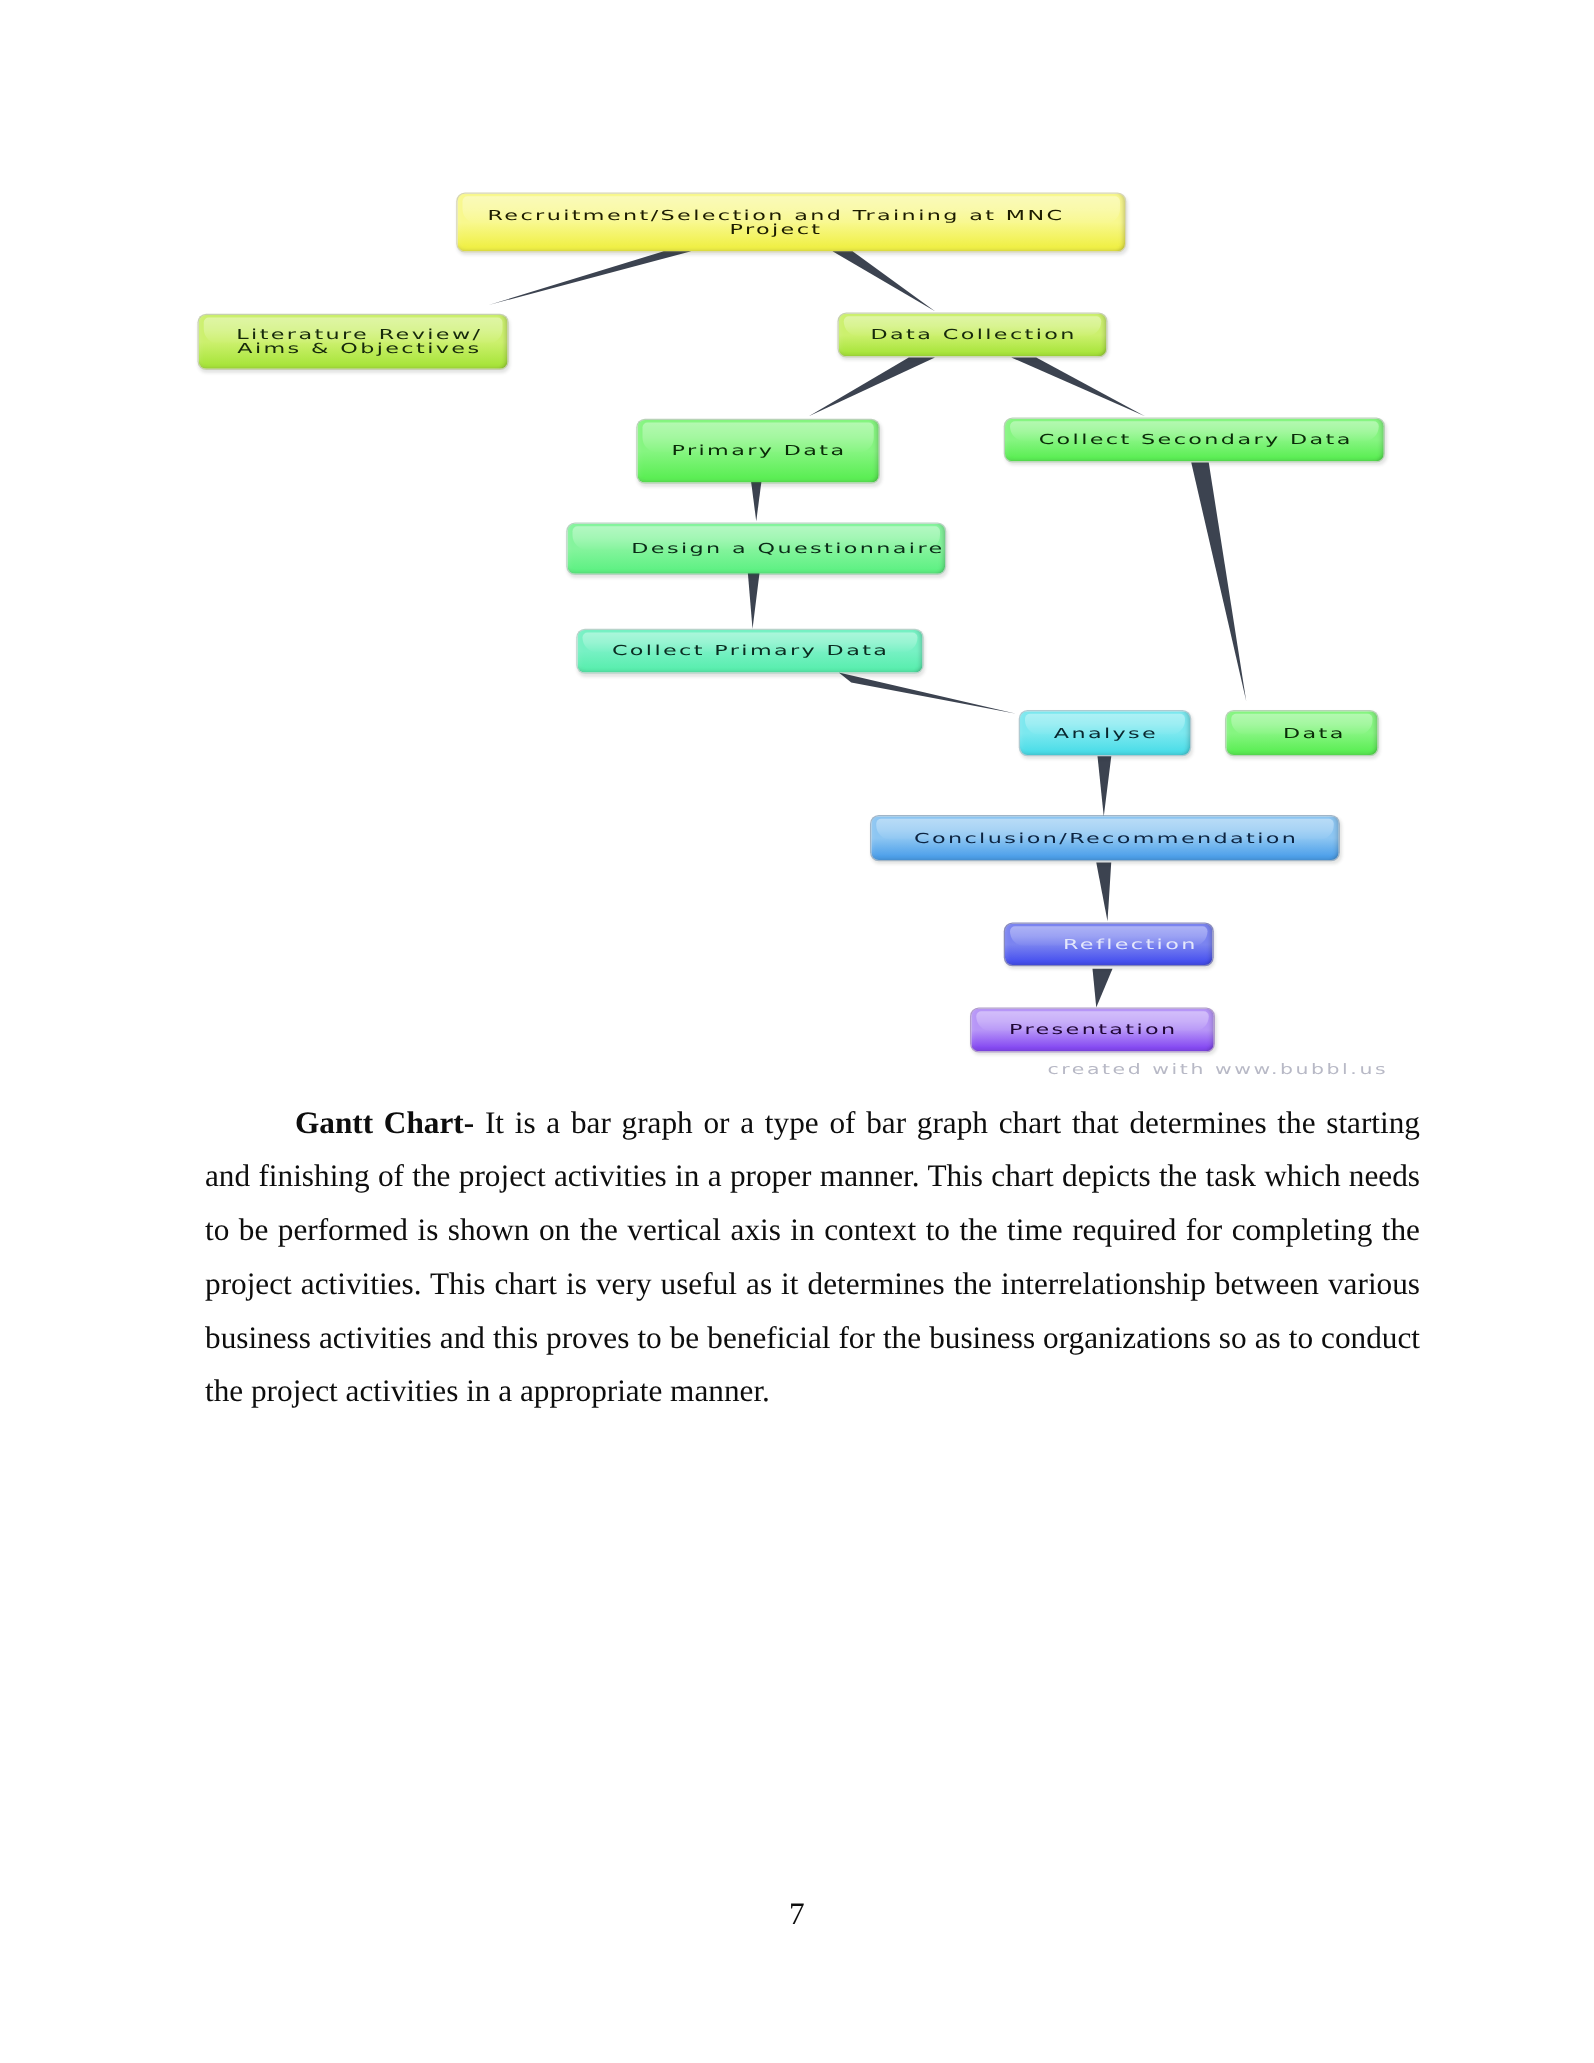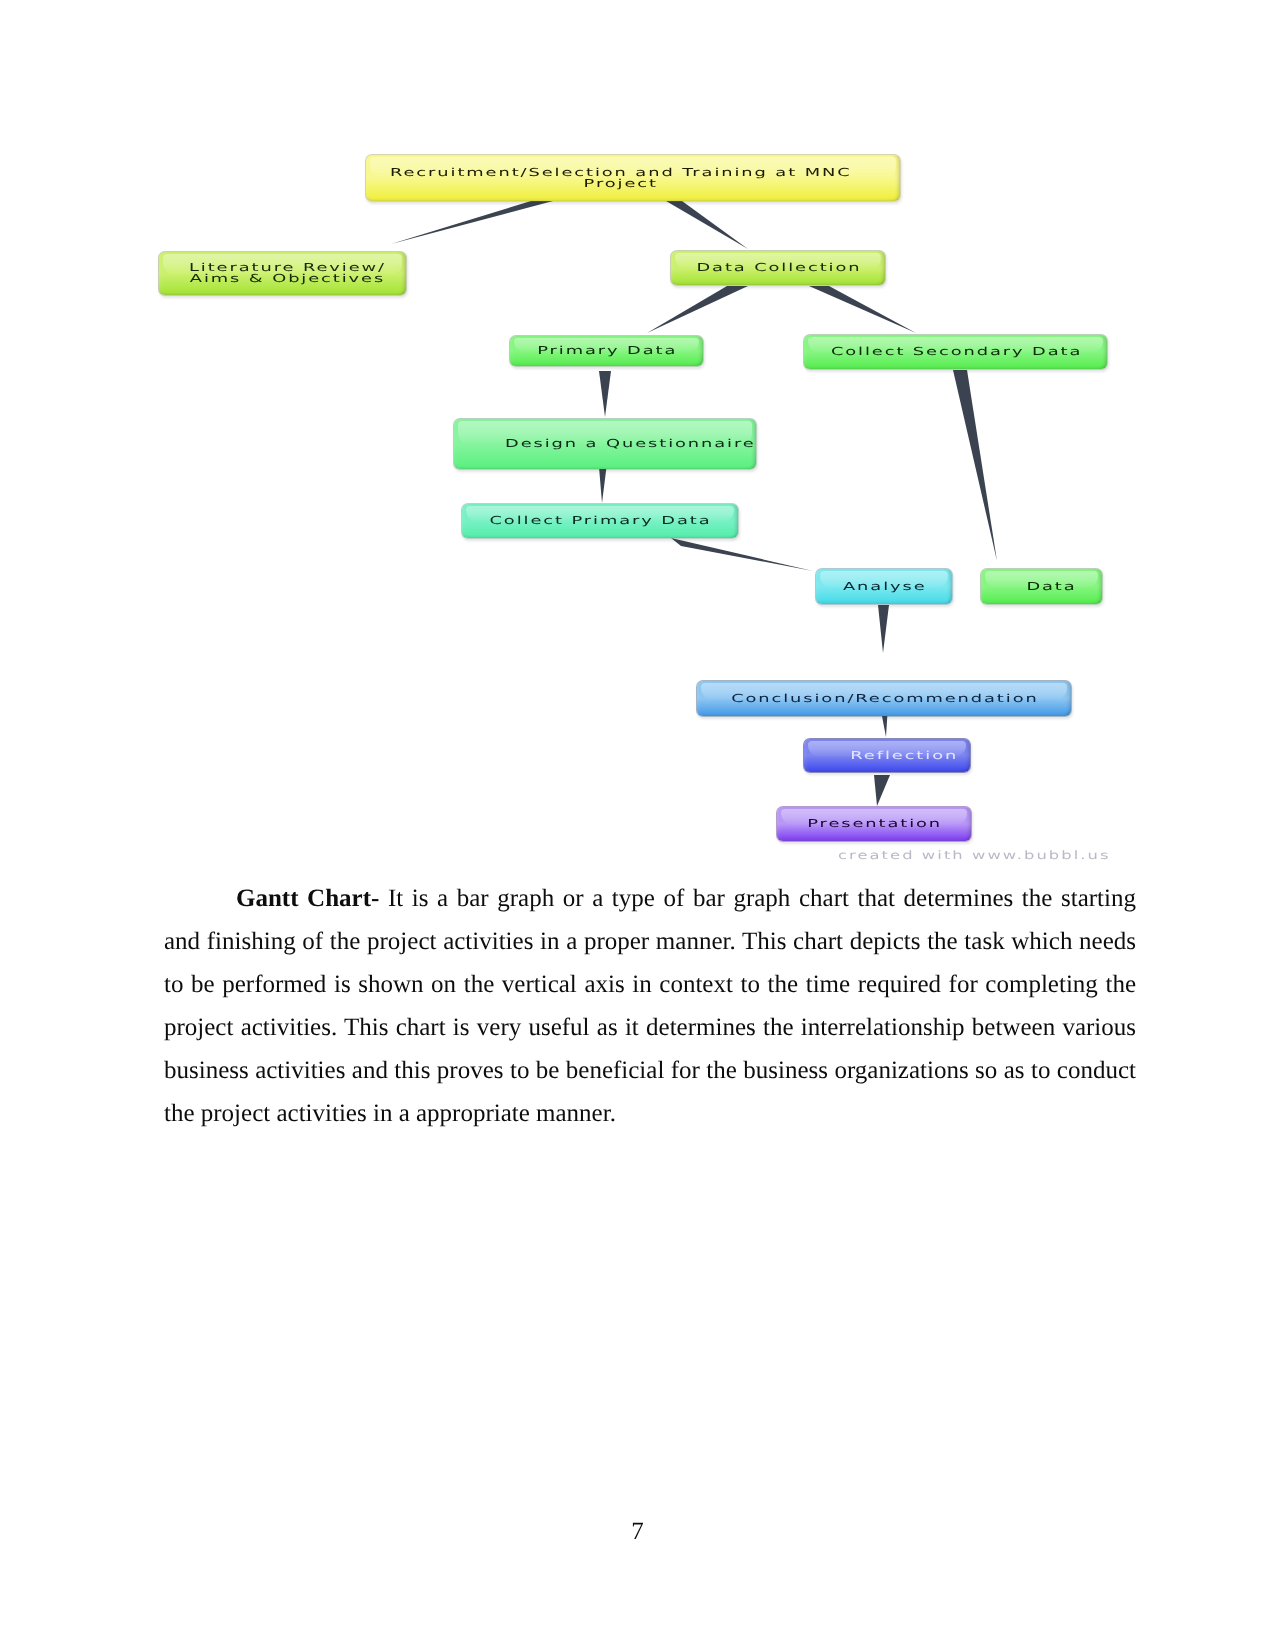--- a/index.html
+++ b/index.html
@@ -78,39 +78,39 @@
           <span class="lbl">Recruitment/Selection and Training at MNC
 Project</span>
         </div>
         <div class="node c-lft" style="left: 158px; top: 251px; width: 249px; height: 45px; background: linear-gradient(rgb(204, 240, 110) 0%, rgb(204, 240, 110) 50%, rgb(169, 229, 60) 92%, rgb(169, 229, 60) 100%) padding-box; color: rgb(22, 41, 11); border: 1px solid rgba(80, 110, 10, 0.32); padding-left: 30px;">
           <span class="lbl">Literature Review/
 Aims &amp; Objectives</span>
         </div>
         <div class="node c-ctr" style="left: 670px; top: 250px; width: 216px; height: 36px; background: linear-gradient(rgb(204, 240, 110) 0%, rgb(204, 240, 110) 50%, rgb(169, 229, 60) 92%, rgb(169, 229, 60) 100%) padding-box; color: rgb(22, 41, 11); border: 1px solid rgba(80, 110, 10, 0.32);">
           <span class="lbl">Data Collection</span>
         </div>
-        <div class="node c-ctr" style="left: 509px; top: 335px; width: 195px; height: 32px; background: linear-gradient(rgb(134, 245, 129) 0%, rgb(134, 245, 129) 50%, rgb(92, 238, 85) 92%, rgb(92, 238, 85) 100%) padding-box; color: rgb(10, 43, 8); border: 1px solid rgba(20, 105, 18, 0.3);">
+        <div class="node c-ctr" style="left: 509px; top: 335px; width: 195px; height: 52px; background: linear-gradient(rgb(134, 245, 129) 0%, rgb(134, 245, 129) 50%, rgb(92, 238, 85) 92%, rgb(92, 238, 85) 100%) padding-box; color: rgb(10, 43, 8); border: 1px solid rgba(20, 105, 18, 0.3);">
           <span class="lbl">Primary Data</span>
         </div>
         <div class="node c-ctr" style="left: 803px; top: 334px; width: 305px; height: 36px; background: linear-gradient(rgb(134, 245, 129) 0%, rgb(134, 245, 129) 50%, rgb(92, 238, 85) 92%, rgb(92, 238, 85) 100%) padding-box; color: rgb(10, 43, 8); border: 1px solid rgba(20, 105, 18, 0.3);">
           <span class="lbl">Collect Secondary Data</span>
         </div>
-        <div class="node c-ctr" style="left: 453px; top: 418px; width: 304px; height: 52px; background: linear-gradient(rgb(133, 244, 157) 0%, rgb(133, 244, 157) 50%, rgb(95, 241, 132) 92%, rgb(95, 241, 132) 100%) padding-box; color: rgb(10, 43, 23); border: 1px solid rgba(18, 105, 50, 0.3); padding-left: 48px;">
+        <div class="node c-ctr" style="left: 453px; top: 418px; width: 304px; height: 42px; background: linear-gradient(rgb(133, 244, 157) 0%, rgb(133, 244, 157) 50%, rgb(95, 241, 132) 92%, rgb(95, 241, 132) 100%) padding-box; color: rgb(10, 43, 23); border: 1px solid rgba(18, 105, 50, 0.3); padding-left: 48px;">
           <span class="lbl">Design a Questionnaire</span>
         </div>
         <div class="node c-ctr" style="left: 461px; top: 503px; width: 278px; height: 36px; background: linear-gradient(rgb(119, 241, 196) 0%, rgb(119, 241, 196) 50%, rgb(89, 238, 174) 92%, rgb(89, 238, 174) 100%) padding-box; color: rgb(10, 43, 32); border: 1px solid rgba(20, 110, 80, 0.3);">
           <span class="lbl">Collect Primary Data</span>
         </div>
         <div class="node c-ctr" style="left: 980px; top: 568px; width: 123px; height: 37px; background: linear-gradient(rgb(134, 245, 129) 0%, rgb(134, 245, 129) 50%, rgb(92, 238, 85) 92%, rgb(92, 238, 85) 100%) padding-box; color: rgb(10, 43, 8); border: 1px solid rgba(20, 105, 18, 0.3); padding-left: 18px;">
           <span class="lbl">Data</span>
         </div>
         <div class="node c-ctr" style="left: 815px; top: 568px; width: 138px; height: 37px; background: linear-gradient(rgb(124, 232, 239) 0%, rgb(124, 232, 239) 50%, rgb(76, 221, 232) 92%, rgb(76, 221, 232) 100%) padding-box; color: rgb(9, 38, 46); border: 1px solid rgba(15, 95, 115, 0.33);">
           <span class="lbl">Analyse</span>
         </div>
-        <div class="node c-ctr" style="left: 696px; top: 680px; width: 376px; height: 37px; background: linear-gradient(rgb(141, 198, 242) 0%, rgb(141, 198, 242) 50%, rgb(78, 160, 234) 92%, rgb(78, 160, 234) 100%) padding-box; color: rgb(12, 35, 64); border: 1px solid rgba(20, 70, 115, 0.4);">
+        <div class="node c-ctr" style="left: 696px; top: 652px; width: 376px; height: 37px; background: linear-gradient(rgb(141, 198, 242) 0%, rgb(141, 198, 242) 50%, rgb(78, 160, 234) 92%, rgb(78, 160, 234) 100%) padding-box; color: rgb(12, 35, 64); border: 1px solid rgba(20, 70, 115, 0.4);">
           <span class="lbl">Conclusion/Recommendation</span>
         </div>
         <div class="node c-ctr" style="left: 803px; top: 738px; width: 168px; height: 35px; background: linear-gradient(rgb(123, 132, 240) 0%, rgb(123, 132, 240) 50%, rgb(71, 81, 239) 92%, rgb(71, 81, 239) 100%) padding-box; color: rgb(228, 231, 251); border: 1px solid rgba(18, 22, 120, 0.5); padding-left: 32px;">
           <span class="lbl">Reflection</span>
         </div>
         <div class="node c-ctr" style="left: 776px; top: 806px; width: 196px; height: 36px; background: linear-gradient(rgb(183, 150, 247) 0%, rgb(183, 150, 247) 50%, rgb(133, 73, 242) 92%, rgb(133, 73, 242) 100%) padding-box; color: rgb(31, 6, 52); border: 1px solid rgba(70, 20, 130, 0.42);">
           <span class="lbl">Presentation</span>
         </div>
       </div>
     <div class="credit" style="left: 838px; top: 848px;">created with www.bubbl.us</div>

